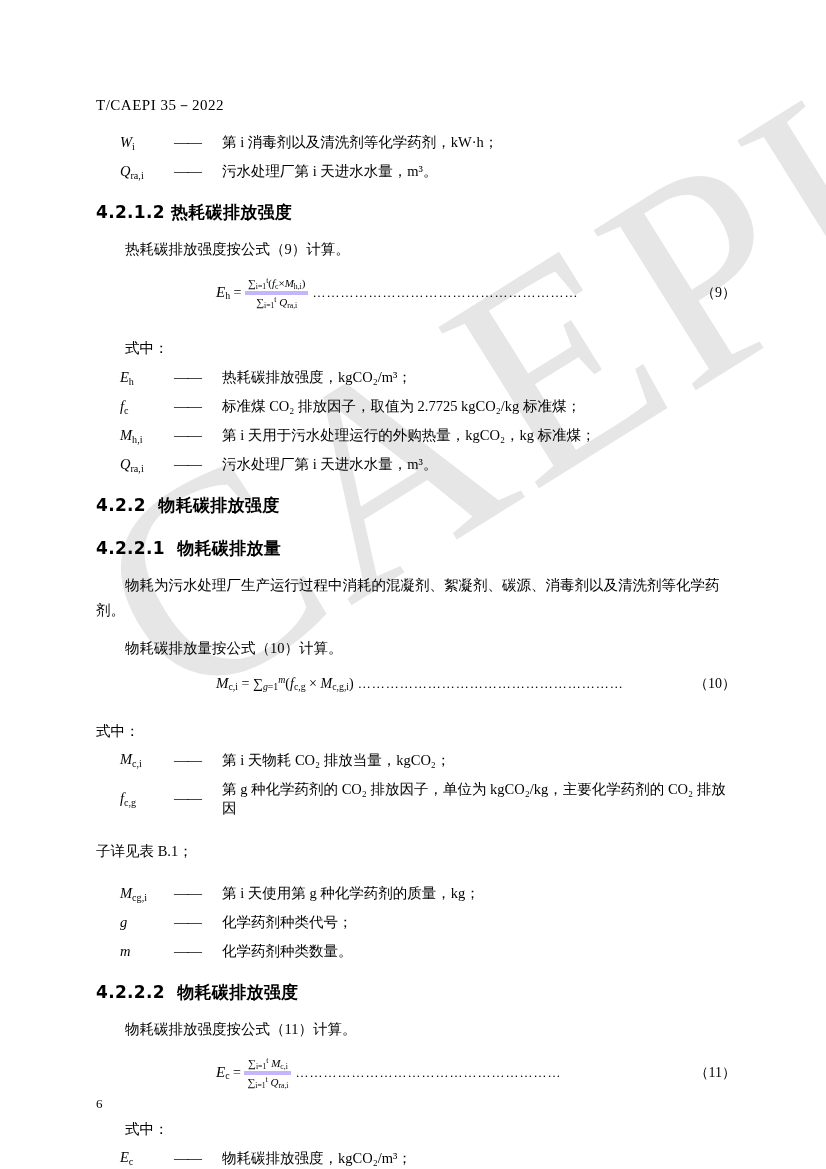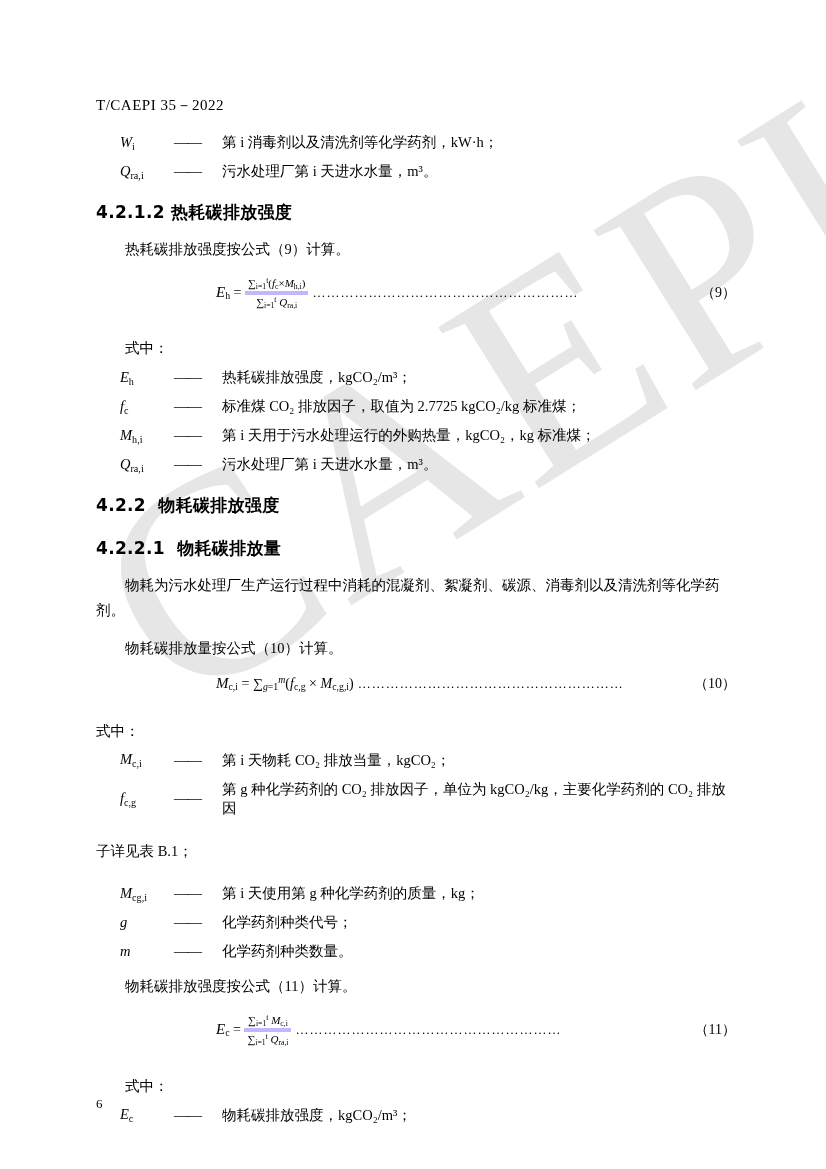--- a/index.html
+++ b/index.html
@@ -261,20 +261,24 @@
       <span class="sym"><i class="v">g</i></span>
       <span class="dash">——</span>
       <span class="txt">化学药剂种类代号；</span>
     </div>
     <div class="defline">
       <span class="sym"><i class="v">m</i></span>
       <span class="dash">——</span>
       <span class="txt">化学药剂种类数量。</span>
     </div>
 
+    <div class="sec-head">
+      <span>4.2.2.2</span>&nbsp;
+      <span>物耗碳排放强度</span>
+    </div>
     <div class="para">物耗碳排放强度按公式（11）计算。</div>
 
     <div class="formula-row">
       <span class="fspace"></span>
       <span class="fbody">
         <i class="v big">E</i><sub>c</sub> =
         <span class="frac">
           <span class="num">∑<sub>i=1</sub><sup>t</sup> <i class="v">M</i><sub>c,i</sub></span>
           <span class="den">∑<sub>i=1</sub><sup>t</sup> <i class="v">Q</i><sub>ra,i</sub></span>
         </span>

